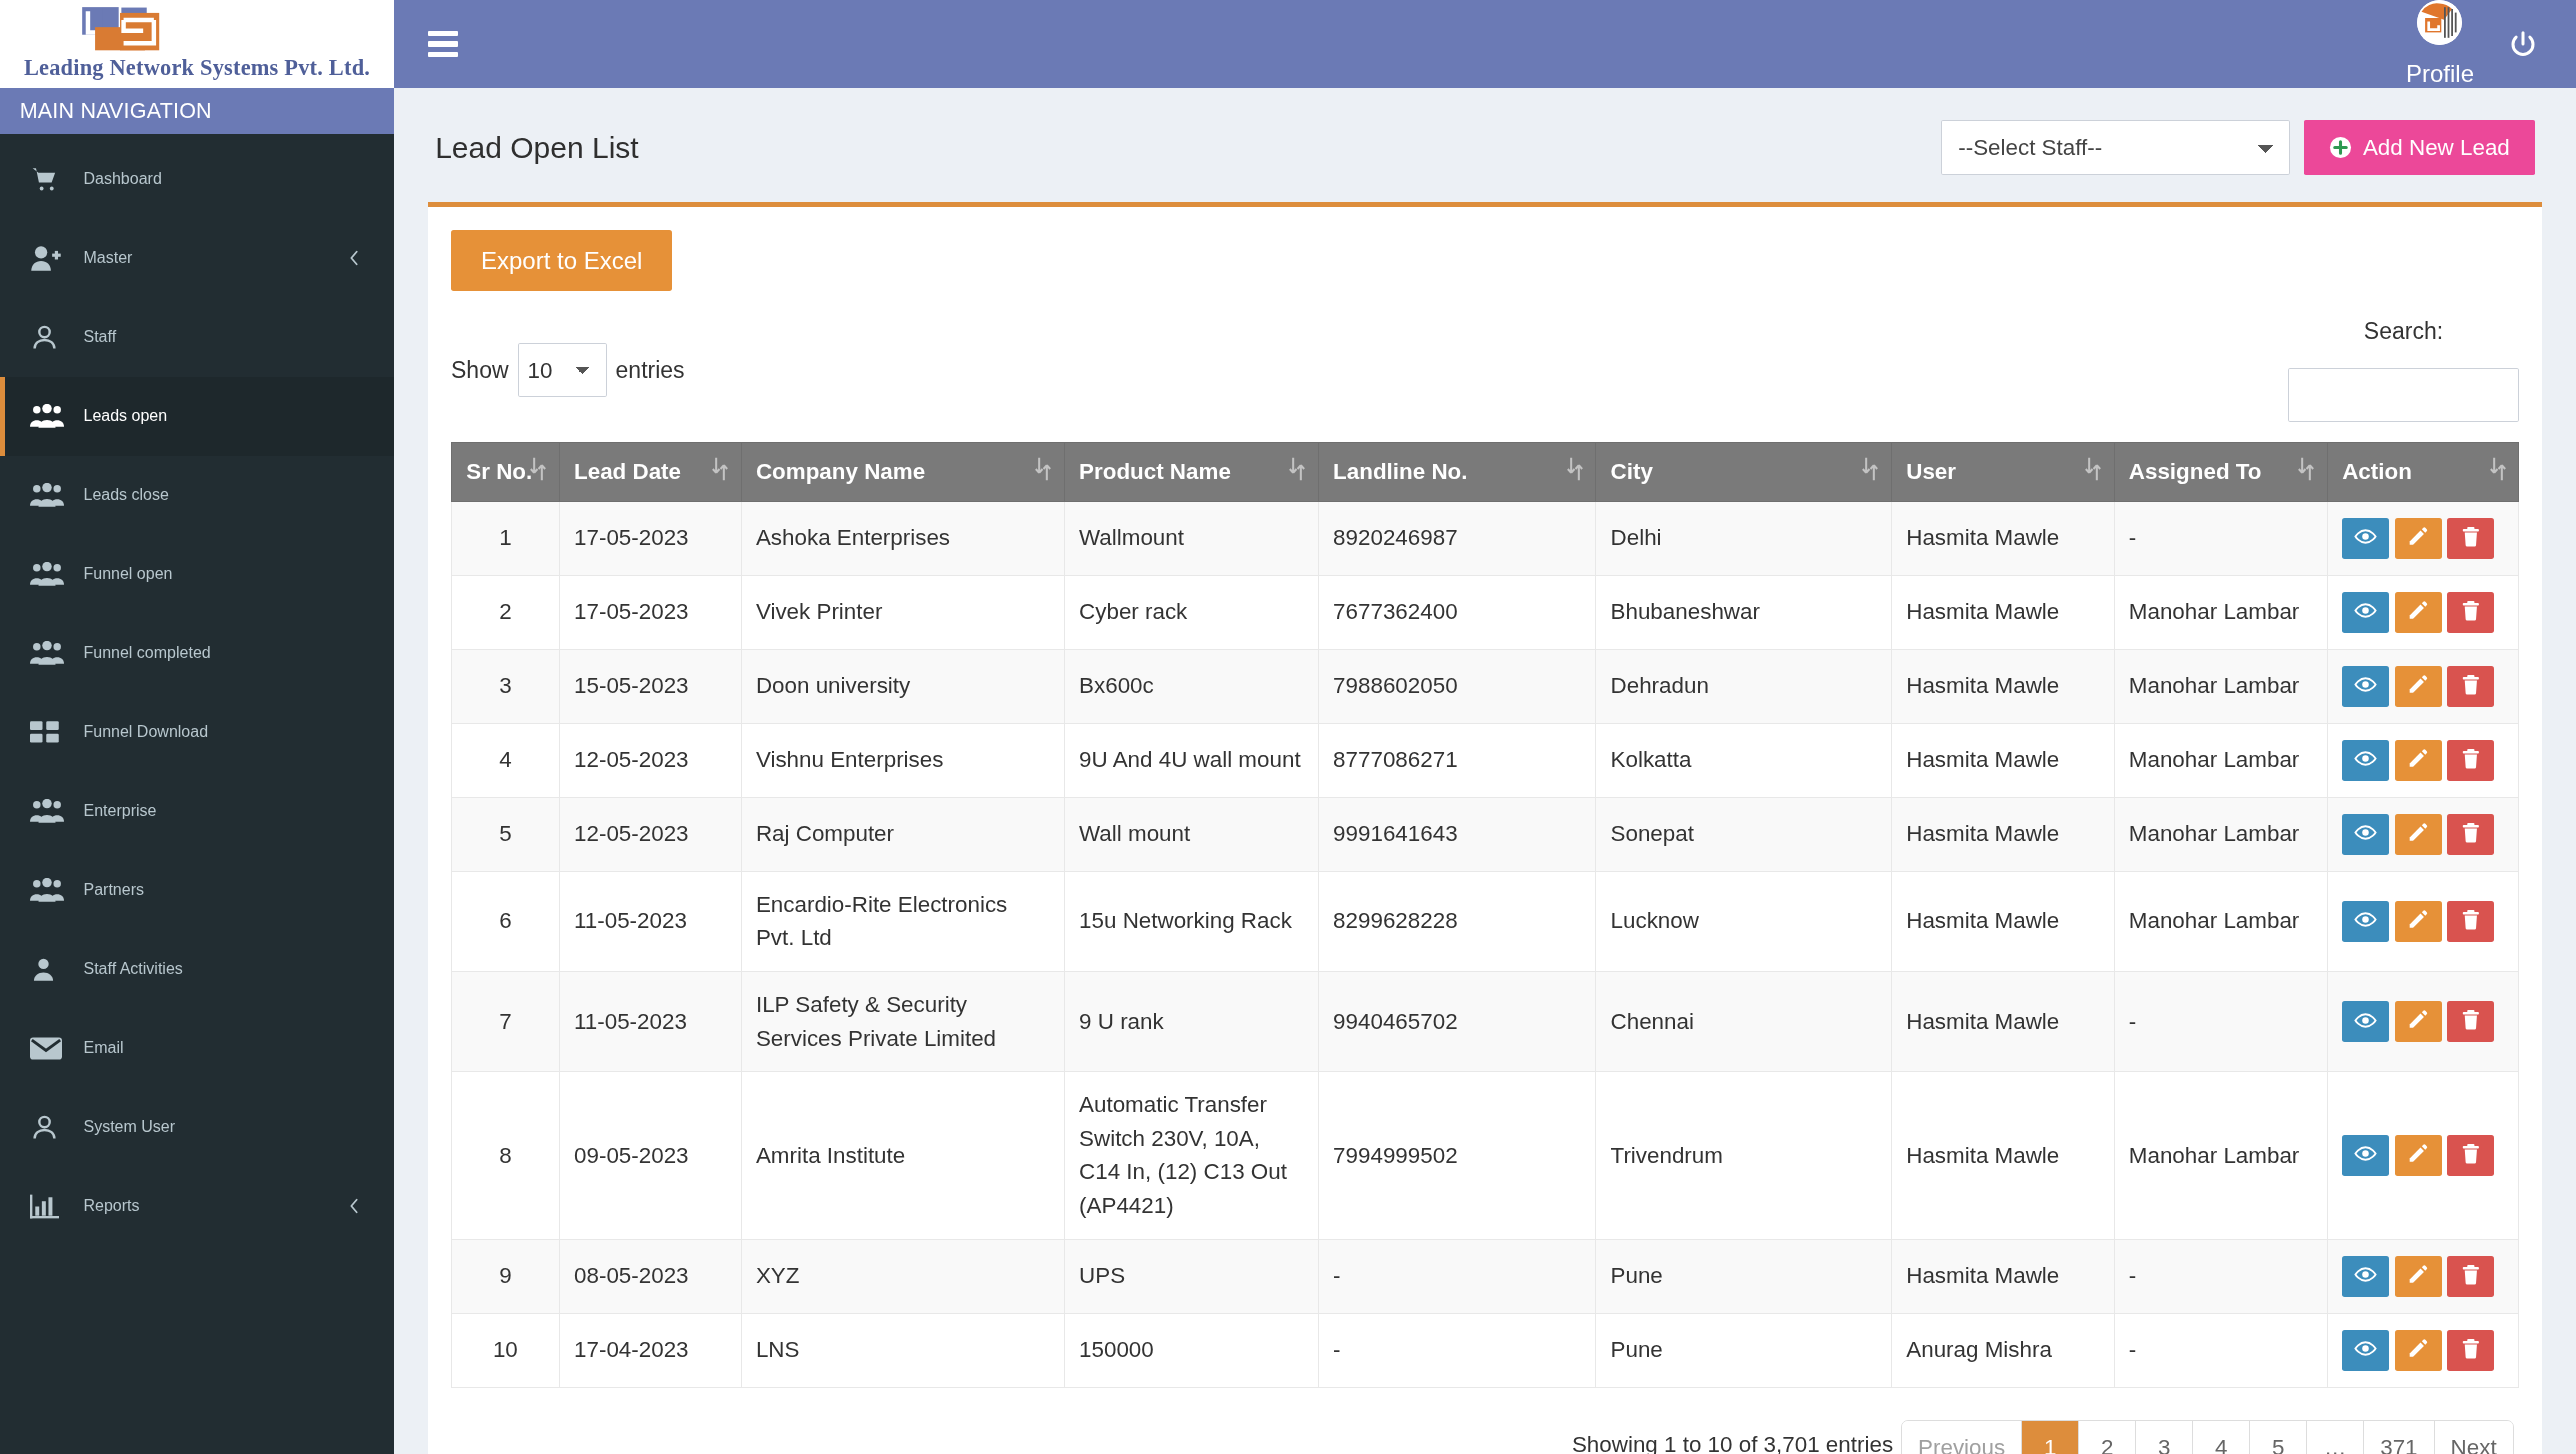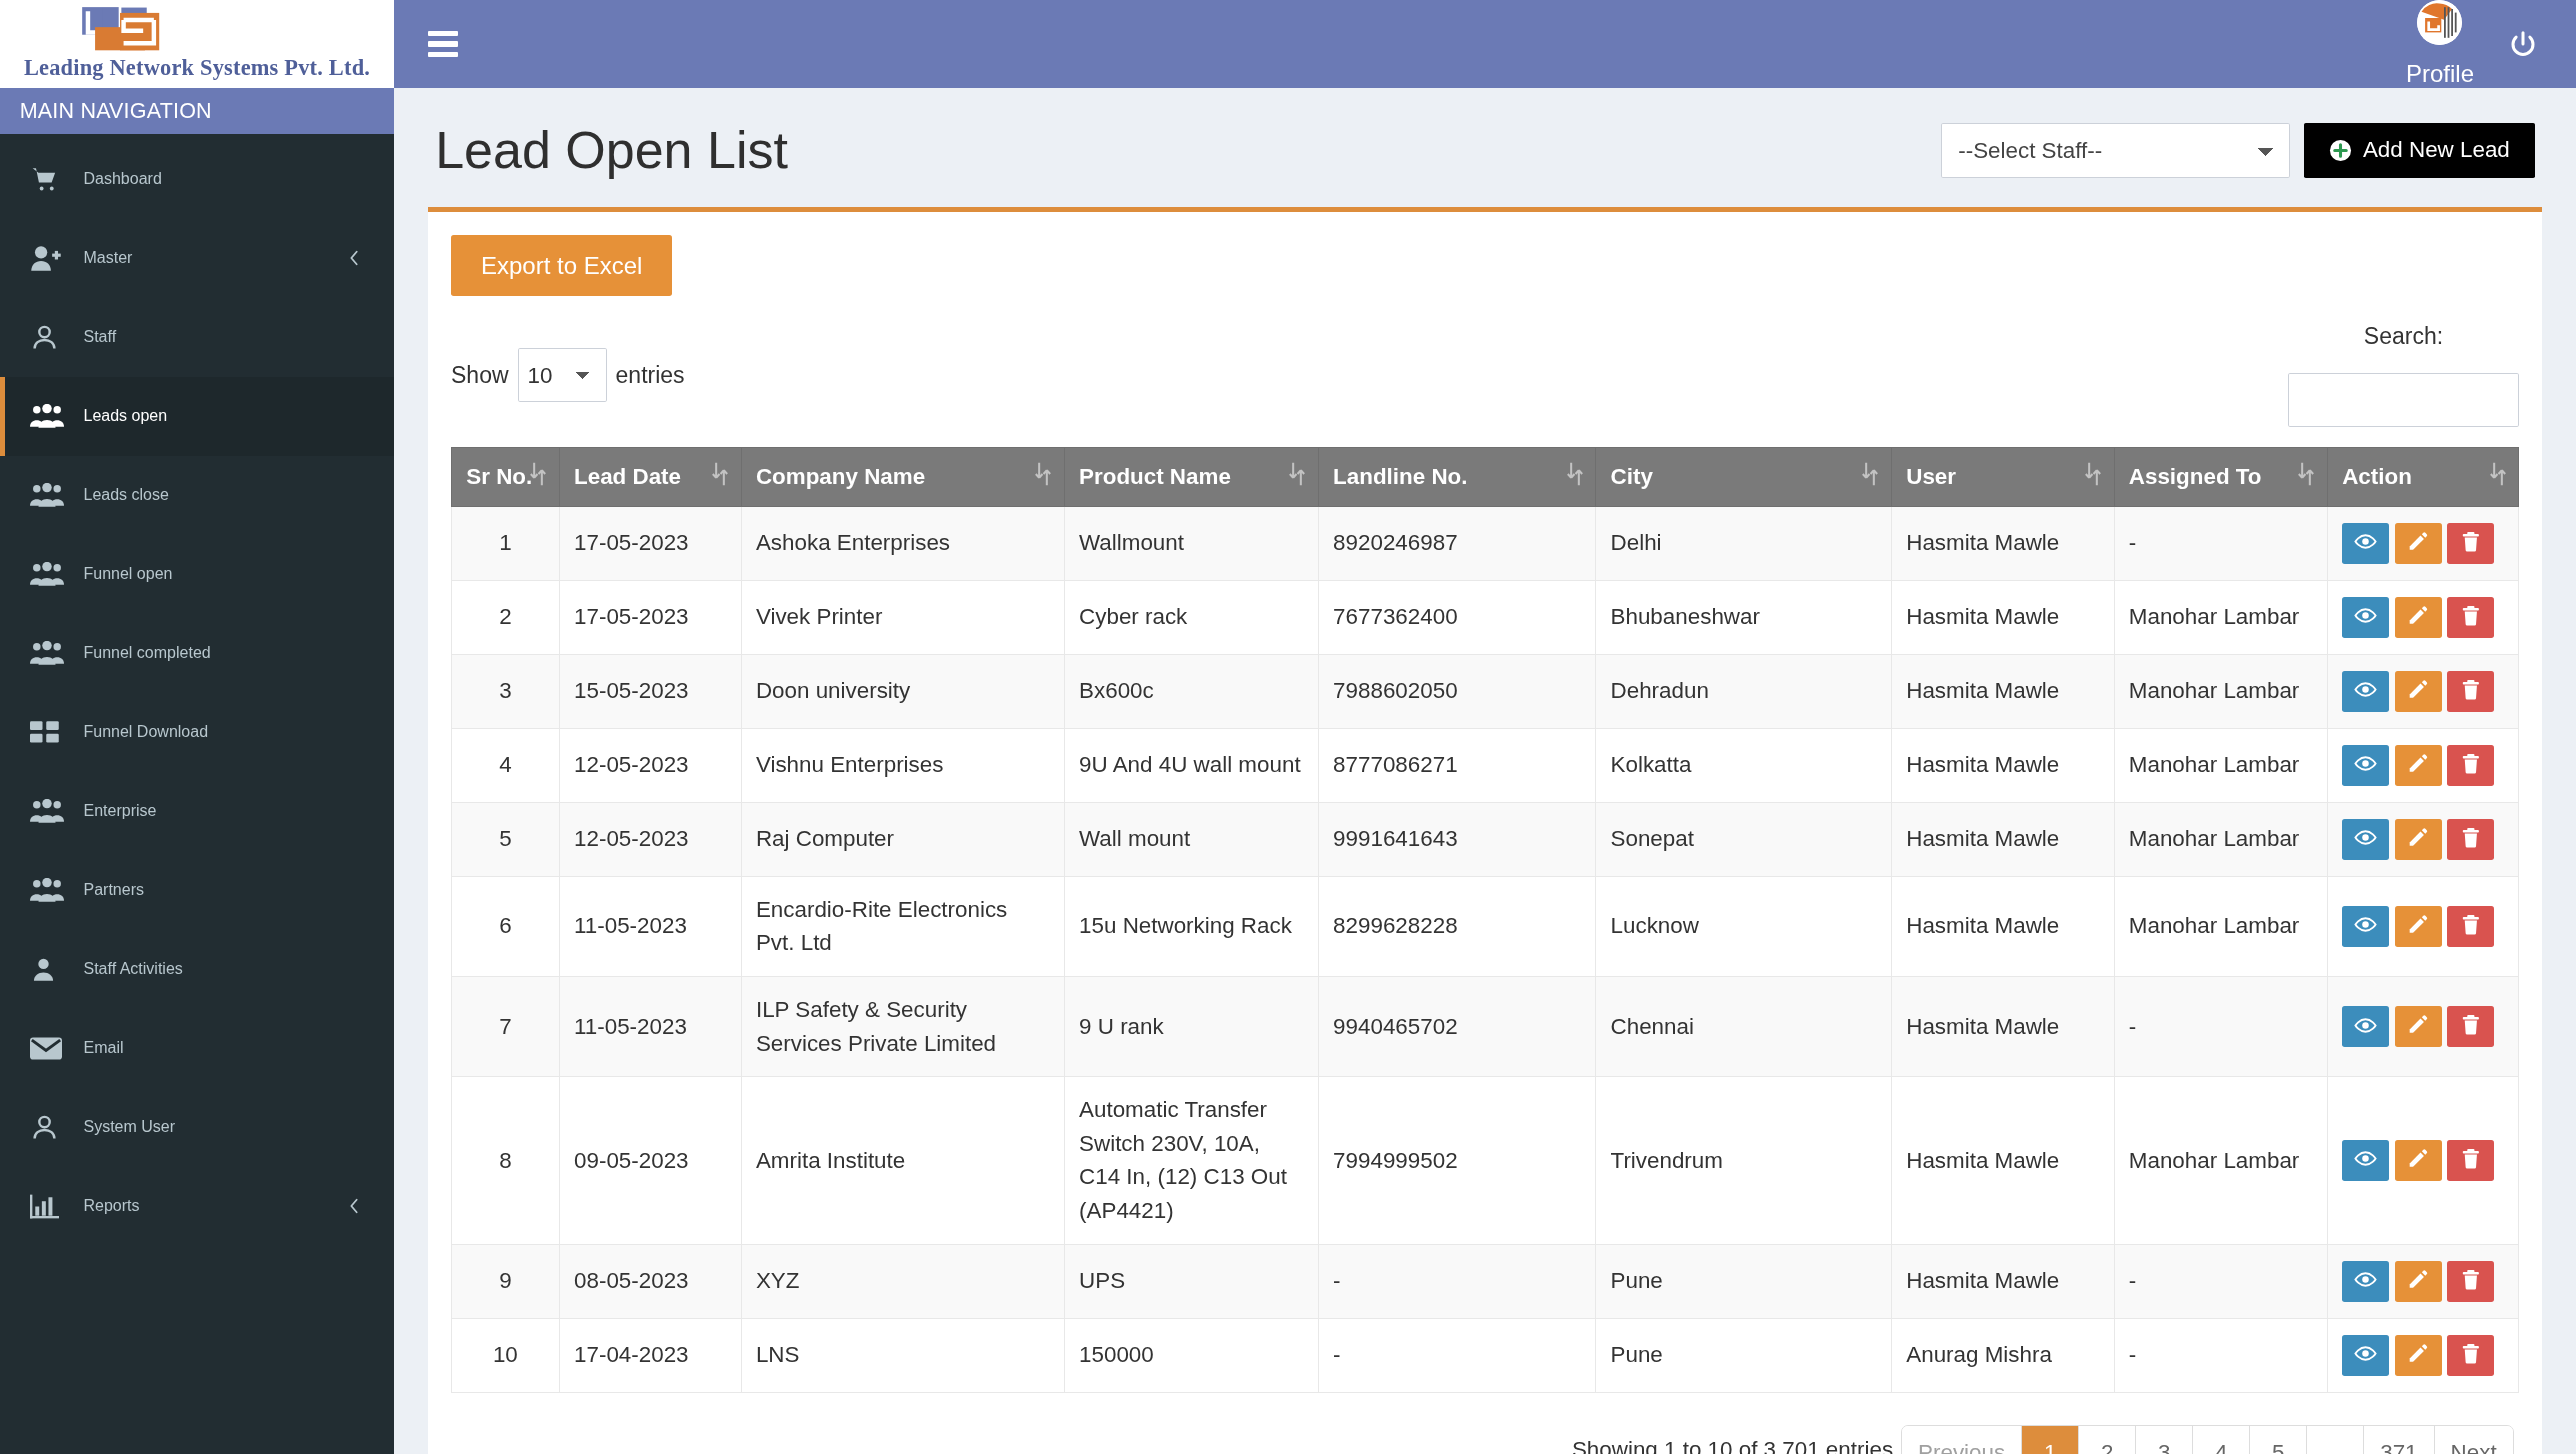--- a/index.html
+++ b/index.html
@@ -83,38 +83,38 @@
   }
   .profile-name { color: #ffffff; font-size: 24px; }
   .power-btn { cursor: pointer; display:flex; }
 
   .content { flex: 1; padding: 0 34px; overflow: hidden; }
 
   .page-head {
     display: flex; align-items: center; justify-content: space-between;
     padding: 32px 7.2px 27px 7.2px;
   }
-  .page-title { font-size: 52px; color: #2f2f2f; font-weight: normal; }
+  .page-title { font-size: 30px; color: #2f2f2f; font-weight: normal; }
   .head-controls { display: flex; align-items: center; gap: 14px; }
   .staff-select {
     width: 349px; height: 55px;
     background: #ffffff; border: 0.9px solid #ccd1d9;
     border-radius: 1.8px; font-size: 22.4px; color: #444;
     padding: 0 16px; font-family: "Liberation Sans", sans-serif;
     appearance: none; -webkit-appearance: none;
     background-image:
       linear-gradient(45deg, transparent 50%, #555 50%),
       linear-gradient(135deg, #555 50%, transparent 50%);
     background-position: calc(100% - 23px) 24px, calc(100% - 15px) 24px;
     background-size: 8px 8px, 8px 8px;
     background-repeat: no-repeat;
     cursor: pointer;
   }
   .btn-add {
-    background: #000000; color: #fff;
+    background: #ec4899; color: #fff;
     border: none; border-radius: 1.8px;
     height: 55px; padding: 0 25px;
     font-size: 22.4px; cursor: pointer;
     display: flex; align-items: center; gap: 10.7px;
     font-family: "Liberation Sans", sans-serif;
   }
 
   .panel {
     background: #ffffff;
     border-top: 5.4px solid #dd8d3c;

